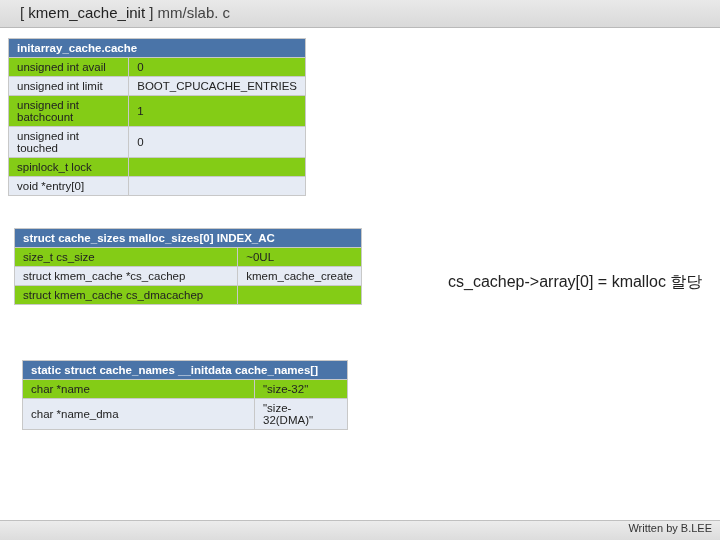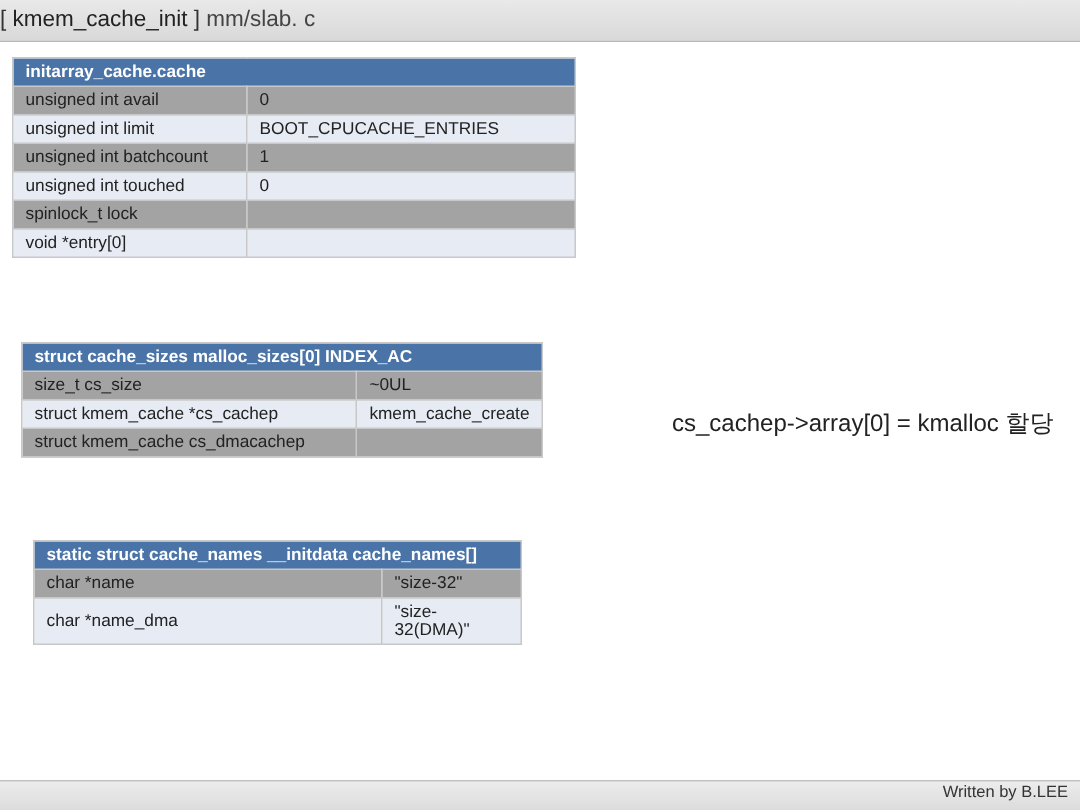--- a/index.html
+++ b/index.html
@@ -10,21 +10,21 @@
     font-size: 12px;
     background: #fff;
     position: relative;
     color: #222;
   }
   .titlebar {
     width: 100%;
     height: 28px;
     background: linear-gradient(#e9e9e9, #d9d9d9);
     border-bottom: 1px solid #b9b9b9;
-    padding: 4px 0;
+    padding: 4px 20px;
     font-size: 15px;
   }
   .titlebar .bracket { color: #333; }
   .titlebar .fn { color: #222; font-weight: 400; }
   .titlebar .path { color: #444; }
   .content { position: relative; width: 100%; height: calc(100% - 46px); background: #fff; }
   .tbl {
     border-collapse: collapse;
     position: absolute;
     font-size: 11.5px;
@@ -33,40 +33,40 @@
     border: 1px solid #c8c8c8;
     padding: 3px 8px;
     text-align: left;
     font-weight: normal;
   }
   .tbl .hdr {
     background: #4a74a8;
     color: #fff;
     font-weight: bold;
   }
-  .tbl .alt0 { background: #a3a3a3; margin-left: 19px; }
+  .tbl .alt0 { background: #84cc16; margin-left: 19px; }
   .tbl .alt1 { background: #e6ebf4; }
   .annot {
     position: absolute;
     font-size: 16px;
     color: #222;
   }
   .footer {
     position: absolute;
     bottom: 0; left: 0; right: 0;
     height: 20px;
     background: linear-gradient(#ececec,#dcdcdc);
     border-top: 1px solid #c0c0c0;
     text-align: right;
     padding: 1px 8px;
     font-size: 11px;
     color: #333;
   }
   
-  #t1 { left: 8px; top: 10px; width: 376px; }
+  #t1 { left: 8px; top: 10px; width: 298px; }
   #t1 td:first-child { width: 156px; }
   
   #t2 { left: 14px; top: 200px; width: 348px; }
   #t2 td:first-child { width: 232px; }
   
   #t3 { left: 22px; top: 332px; width: 326px; }
   #t3 td:first-child { width: 232px; }
   
   #an1 { left: 448px; top: 244px; }
 </style>

